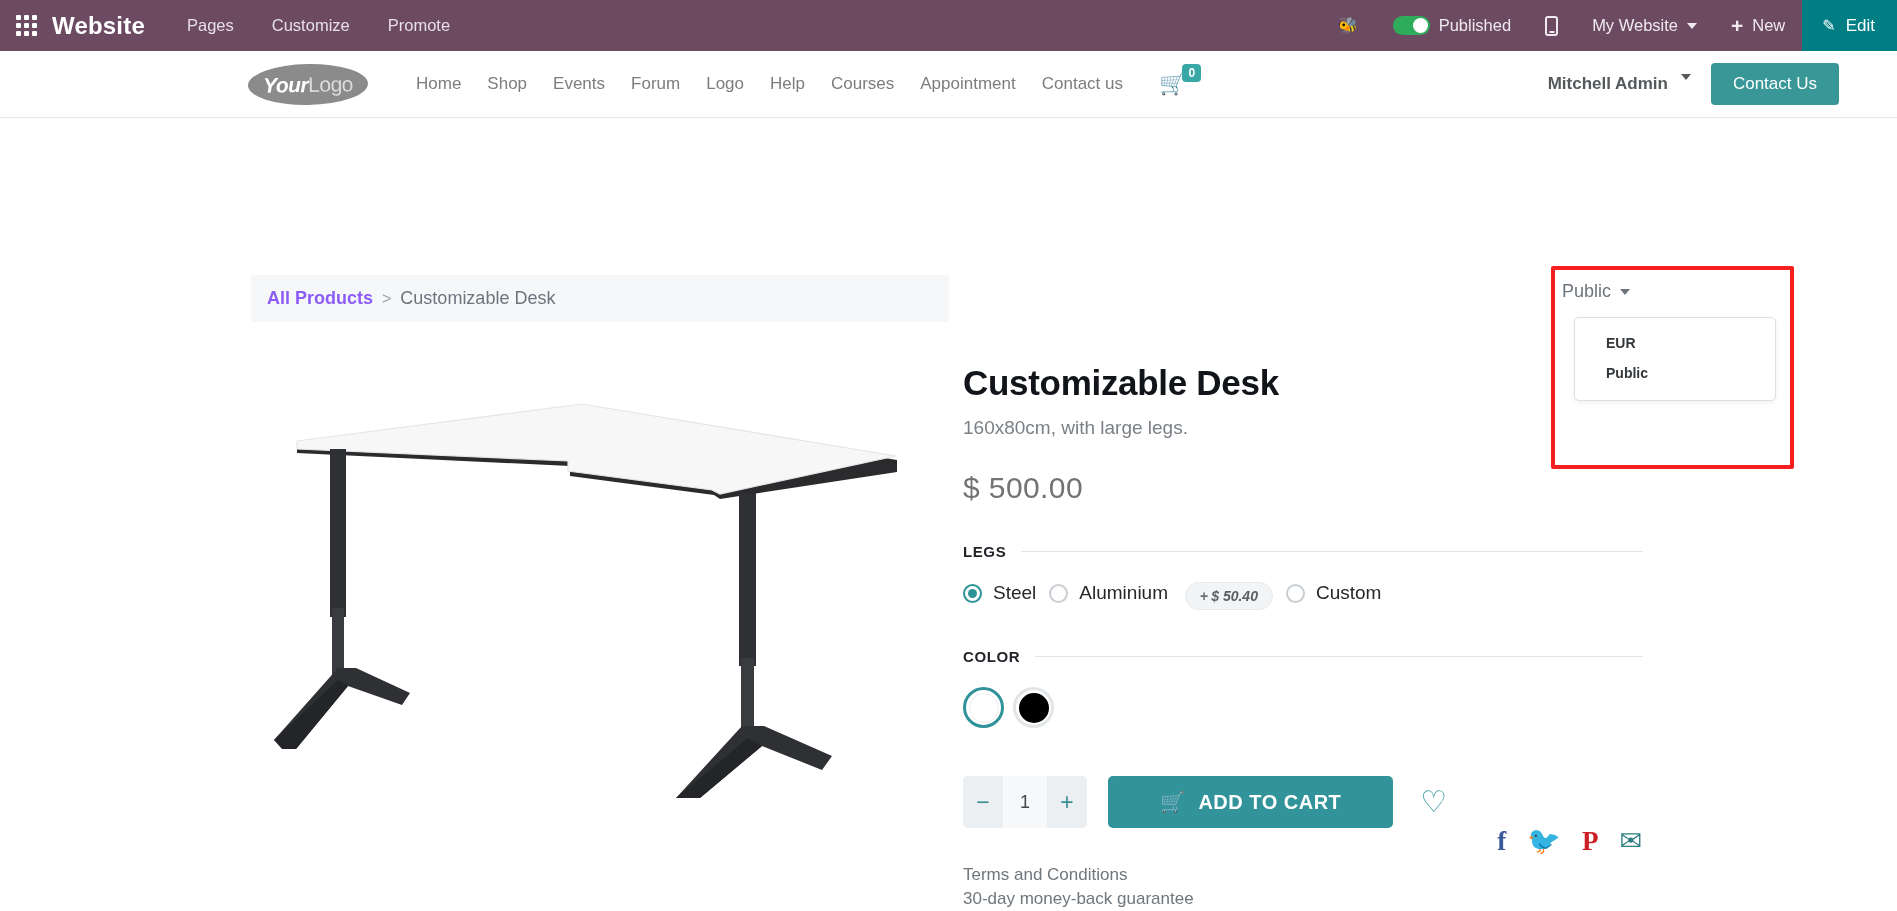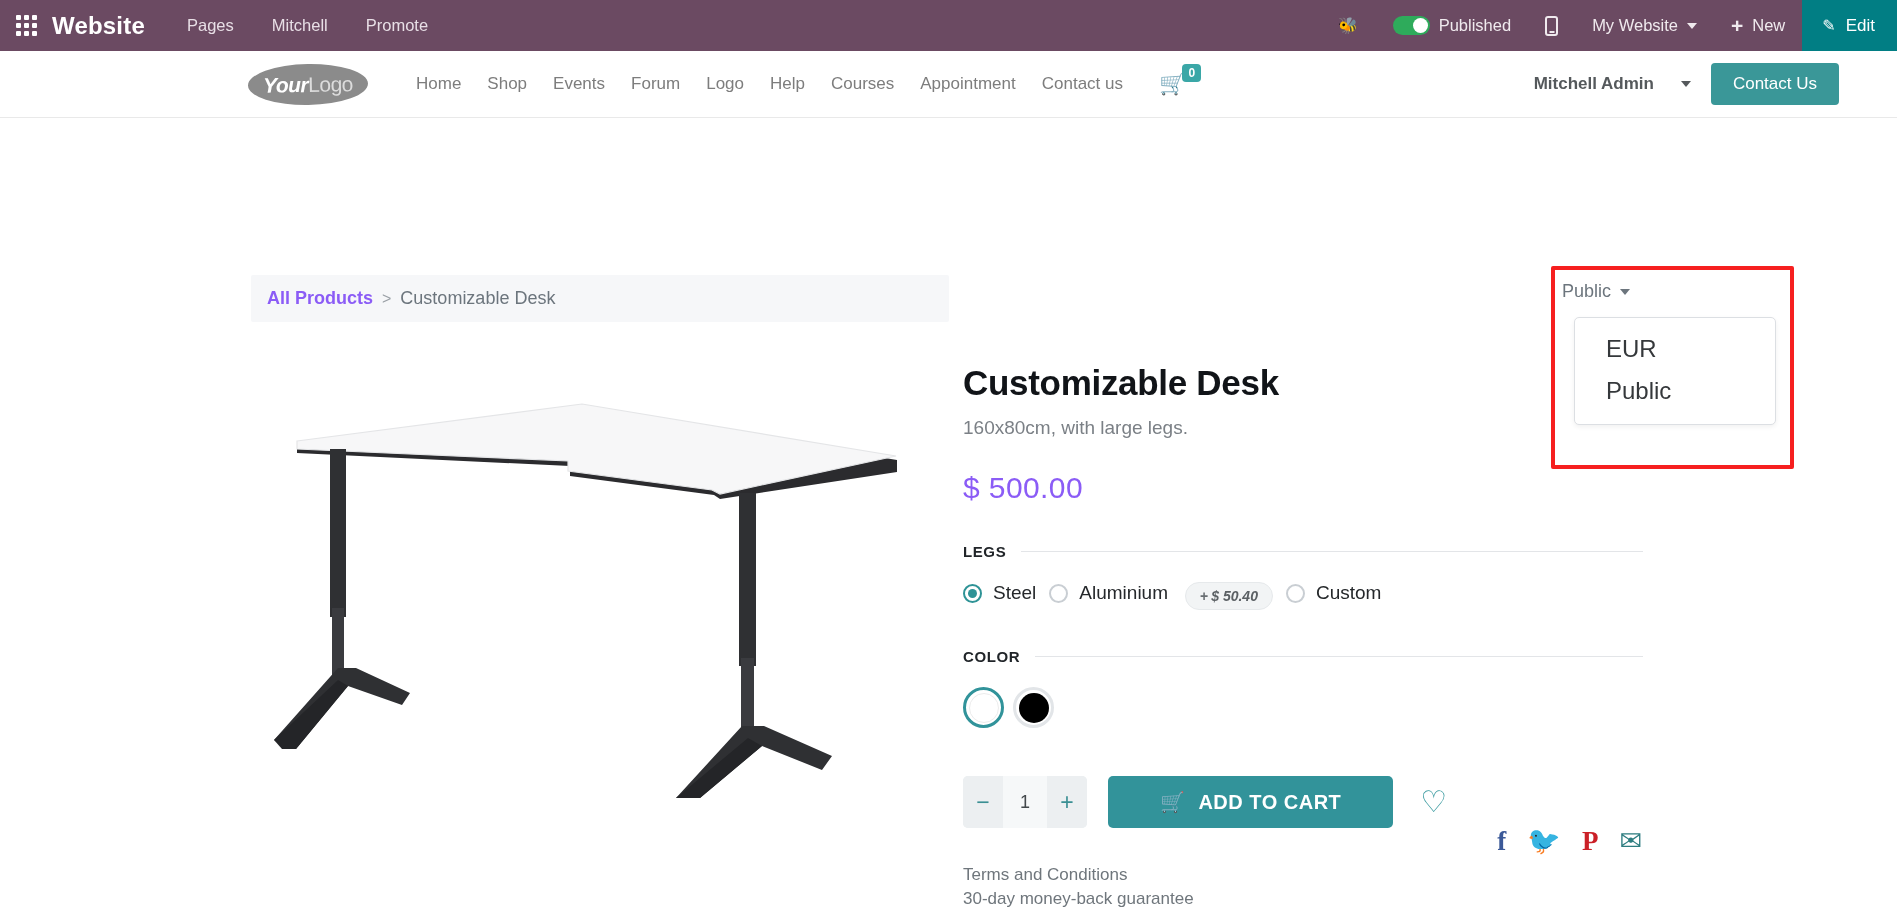--- a/index.html
+++ b/index.html
@@ -135,21 +135,21 @@
   .cart-ico { font-size: 22px; color: #5a5a5a; line-height: 1; }
   .cart-badge {
     background: #3aa7a7; color: #fff;
     font-size: 12px; font-weight: bold;
     border-radius: 4px;
     padding: 2px 6px;
     margin-left: -4px; margin-top: -9px;
   }
   .user-menu {
     margin-left: auto;
-    display: flex; align-items: center; gap: 27px;
+    display: flex; align-items: flex-start; gap: 13px;
     font-size: 17px; font-weight: bold; color: #55595c;
     cursor: pointer;
     padding-right: 20px;
   }
   .contact-btn {
     background: #3a9798; color: #fff;
     font-size: 17px;
     padding: 11px 22px;
     border-radius: 4px;
     cursor: pointer;
@@ -229,41 +229,42 @@
     width: 202px;
     background: #fff;
     border: 1px solid #dcdfe3;
     border-radius: 5px;
     padding: 10px 0 12px;
     box-shadow: 0 2px 5px rgba(0,0,0,.06);
     z-index: 31;
   }
   .pl-item {
     padding: 7px 0 7px 31px;
-    font-size: 24px;
+    font-size: 14px;
     color: #35383b;
     cursor: pointer;
+    font-weight: bold;
   }
 
   
   .prod-img-wrap {
     position: absolute;
     left: 252px; top: 250px;
     width: 690px; height: 430px;
     display: flex; align-items: center; justify-content: center;
   }
 
   
   .info-col { position: absolute; left: 963px; top: 245px; width: 680px; }
   .prod-title {
     font-size: 35px; font-weight: bold; color: #111418;
     letter-spacing: -.3px; margin: 0;
   }
   .prod-sub { font-size: 19px; color: #7b8086; margin-top: 14px; }
-  .prod-price { font-size: 30px; color: #8b5cf6; margin-top: 32px; letter-spacing: .4px; }
+  .prod-price { font-size: 30px; color: #737373; margin-top: 32px; letter-spacing: .4px; }
 
   .attr-head {
     display: flex; align-items: center; gap: 15px;
     margin-top: 38px;
   }
   .attr-label {
     font-size: 15px; font-weight: bold; color: #212529;
     letter-spacing: .6px;
   }
   .attr-rule { flex: 1; height: 1px; background: #e3e5e8; }
@@ -362,21 +363,21 @@
         <i></i>
         <i></i>
         <i></i>
         <i></i>
         <i></i>
       </span>
   </div>
   <div class="odoo-brand">Website</div>
   <div class="odoo-menu">
     <span>Pages</span>
-    <span>Mitchell</span>
+    <span>Customize</span>
     <span>Promote</span>
   </div>
 
   <div class="odoo-right">
     <div class="obtn">
       <span class="bug-ico">🐝</span>
     </div>
     <div class="obtn">
       <span class="toggle-pill"></span>
       <span>Published</span>

